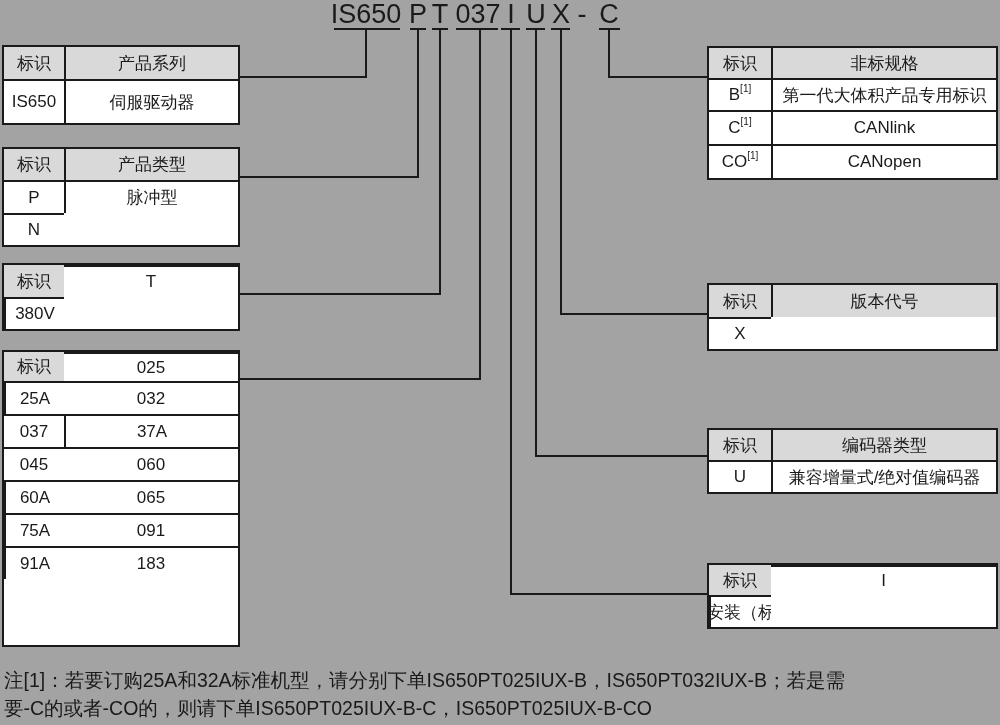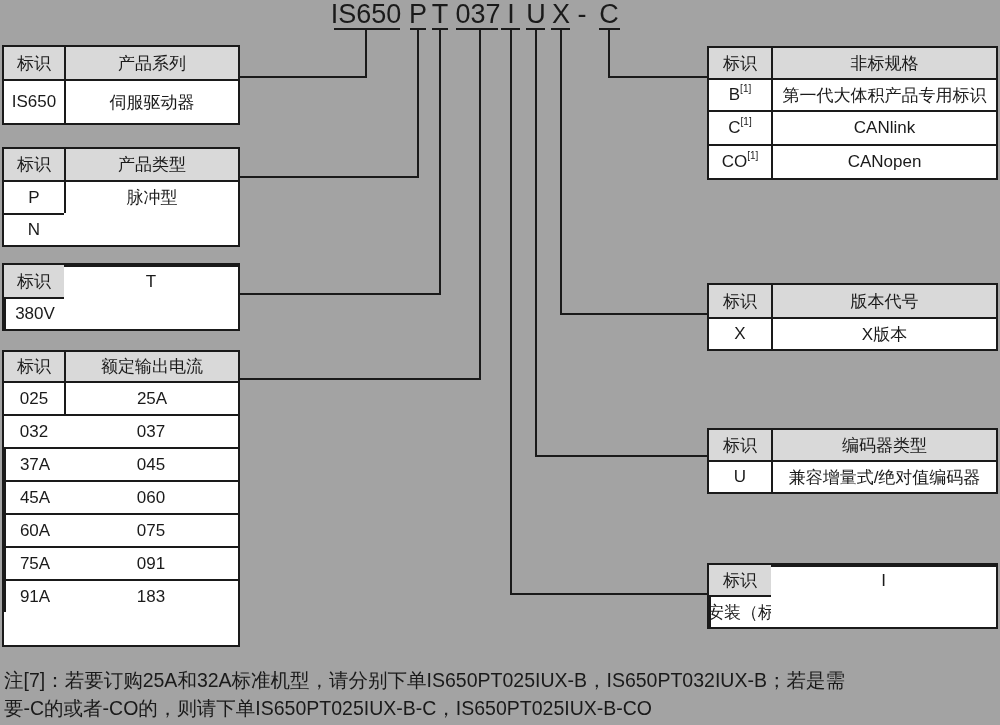--- a/index.html
+++ b/index.html
@@ -161,62 +161,59 @@
       <div class="cell ">脉冲型</div>
       <div class="cell c0">N</div>
     </div>
   <div id="t2" class="mtable">
       <div class="cell hdr c0 r0">标识</div>
       <div class="cell c0">T</div>
       <div class="cell ">380V</div>
     </div>
   <div id="t3" class="mtable">
       <div class="cell hdr c0 r0">标识</div>
-      <div class="cell hdr r0">额定输出电流</div>
       <div class="cell c0">025</div>
       <div class="cell ">25A</div>
       <div class="cell c0">032</div>
       <div class="cell c0">037</div>
       <div class="cell ">37A</div>
       <div class="cell c0">045</div>
-      <div class="cell ">45A</div>
       <div class="cell c0">060</div>
       <div class="cell ">60A</div>
-      <div class="cell c0">075</div>
+      <div class="cell c0">065</div>
       <div class="cell ">75A</div>
       <div class="cell c0">091</div>
       <div class="cell ">91A</div>
       <div class="cell c0">183</div>
     </div>
   <div id="t4" class="mtable">
       <div class="cell hdr c0 r0">标识</div>
       <div class="cell hdr r0">非标规格</div>
       <div class="cell c0">B<sup>[1]</sup></div>
       <div class="cell ">第一代大体积产品专用标识</div>
       <div class="cell c0">C<sup>[1]</sup></div>
       <div class="cell ">CANlink</div>
       <div class="cell c0">CO<sup>[1]</sup></div>
       <div class="cell ">CANopen</div>
     </div>
   <div id="t5" class="mtable">
       <div class="cell hdr c0 r0">标识</div>
       <div class="cell hdr r0">版本代号</div>
       <div class="cell c0">X</div>
-      <div class="cell ">X版本</div>
     </div>
   <div id="t6" class="mtable">
       <div class="cell hdr c0 r0">标识</div>
       <div class="cell hdr r0">编码器类型</div>
       <div class="cell c0">U</div>
       <div class="cell ">兼容增量式/绝对值编码器</div>
     </div>
   <div id="t7" class="mtable">
       <div class="cell hdr c0 r0">标识</div>
       <div class="cell c0">I</div>
       <div class="cell ">基板安装（标准）</div>
     </div>
 
   <div class="footnote">
-    <div>注[7]：若要订购25A和32A标准机型，请分别下单IS650PT025IUX-B，IS650PT032IUX-B；若是需</div>
+    <div>注[1]：若要订购25A和32A标准机型，请分别下单IS650PT025IUX-B，IS650PT032IUX-B；若是需</div>
     <div>要-C的或者-CO的，则请下单IS650PT025IUX-B-C，IS650PT025IUX-B-CO</div>
   </div>
 
 </div>
 
 </body></html>

